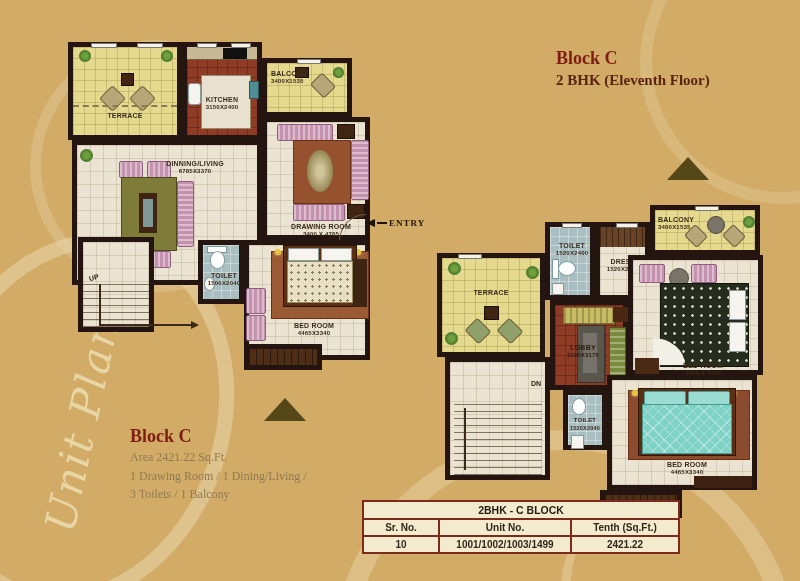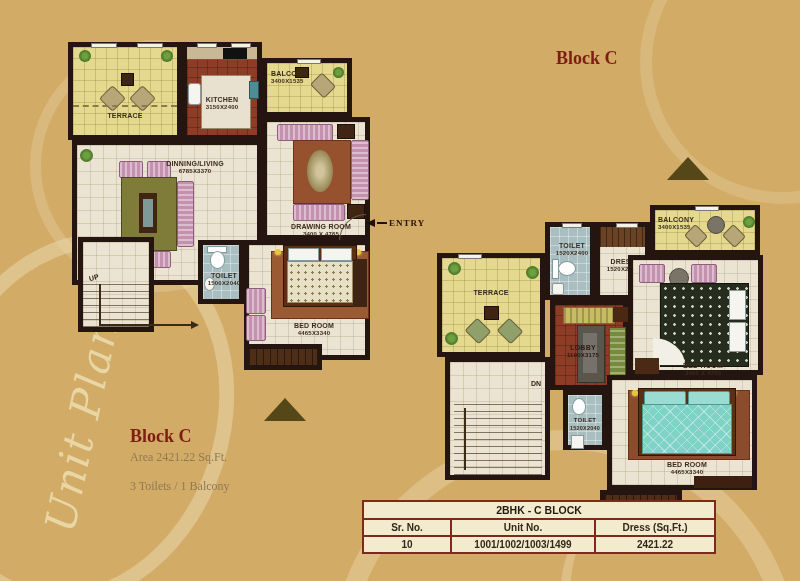--- a/index.html
+++ b/index.html
@@ -40,26 +40,26 @@
   .wc{background:#fff;border:1px solid #7f9a9c;border-radius:50% 50% 46% 46%;}
   .white-fix{background:#f5f4ee;border:1px solid #8a9a9a;}
   .lampdot{width:6px;height:6px;border-radius:50%;background:#e8c43e;box-shadow:0 0 3px #fff27e;}
   .dashline{position:absolute;border-top:2px dashed #8a7a50;}
   .tri{position:absolute;width:0;height:0;border-left:21px solid transparent;border-right:21px solid transparent;border-bottom:23px solid #564718;z-index:2;}
   .doorarc{position:absolute;border:1px solid #6b5b42;border-right:none;border-bottom:none;border-radius:100% 0 0 0;}
   
   .infoblock{position:absolute;z-index:3;}
   .block-title{font:bold 18px "Liberation Serif",serif;color:#7e1d12;margin:0 0 3px 0;}
   .floor-title{font:bold 15px "Liberation Serif",serif;color:#5c2410;margin:0 0 2px 0;}
-  .area-line{font:12px "Liberation Serif",serif;color:#8f7a52;margin:0 0 12px 0;}
+  .area-line{font:12px "Liberation Serif",serif;color:#8f7a52;margin:0 0 2px 0;}
   .desc{font:12px "Liberation Serif",serif;color:#8f7a52;line-height:1.5;margin:0;}
   
   .flat-table{position:absolute;left:362px;top:500px;z-index:3;border-collapse:collapse;}
   .flat-table td{border:2px solid #7c2a1c;background:#f3ebcd;font:bold 10px "Liberation Sans",sans-serif;
-                 color:#33261a;text-align:center;padding:2px 21px;}
+                 color:#33261a;text-align:center;padding:2px 15px;}
   .flat-table .t-title{font-size:10.5px;color:#231a10;}
   .entry-tag{position:absolute;left:366px;top:218px;display:flex;align-items:center;gap:2px;z-index:4;}
   .entry-arrow{width:0;height:0;border-top:4px solid transparent;border-bottom:4px solid transparent;border-right:9px solid #1e1208;}
   .entry-tail{width:10px;height:2px;background:#1e1208;}
   .entry-text{font:bold 9px "Liberation Serif",serif;color:#241505;letter-spacing:1px;}
   .updn{position:absolute;font:bold 7px "Liberation Sans",sans-serif;color:#2c1d10;z-index:5;}
   .arrline{position:absolute;background:#3a2a18;z-index:4;}
   .arrhead-r{position:absolute;width:0;height:0;border-top:4px solid transparent;border-bottom:4px solid transparent;border-left:8px solid #3a2a18;z-index:4;}
 </style>
 </head>
@@ -297,37 +297,39 @@
         <span class="rdims">4465X3340</span>
       </div>
       <div class="furn" style="left:82px;top:96px;width:58px;height:12px;background:#3e2010;"></div>
     </div>
 
     <div class="room wood" style="left:600px;top:490px;width:82px;height:28px;"></div>
   </div>
 
   <div class="infoblock" style="left:556px;top:48px;width:230px;">
     <p class="block-title">Block C</p>
+    <p class="floor-title">2 BHK (Eleventh Floor)</p>
   </div>
 
   <div class="infoblock" style="left:130px;top:426px;width:230px;">
     <p class="block-title">Block C</p>
     <p class="area-line">Area 2421.22 Sq.Ft.</p>
+    <p class="desc">1 Drawing Room / 1 Dining/Living /</p>
     <p class="desc">3 Toilets / 1 Balcony</p>
   </div>
 
   <table class="flat-table">
     <tbody>
         <tr>
       <td colspan="3" class="t-title">2BHK - C BLOCK</td>
     </tr>
     <tr>
       <td style="width:44px;">Sr. No.</td>
       <td style="width:100px;">Unit No.</td>
-      <td style="width:76px;">Dress (Sq.Ft.)</td>
+      <td style="width:76px;">Tenth (Sq.Ft.)</td>
     </tr>
     <tr>
       <td>10</td>
       <td>1001/1002/1003/1499</td>
       <td>2421.22</td>
     </tr>
   </tbody>
     </table>
 
 </div>

